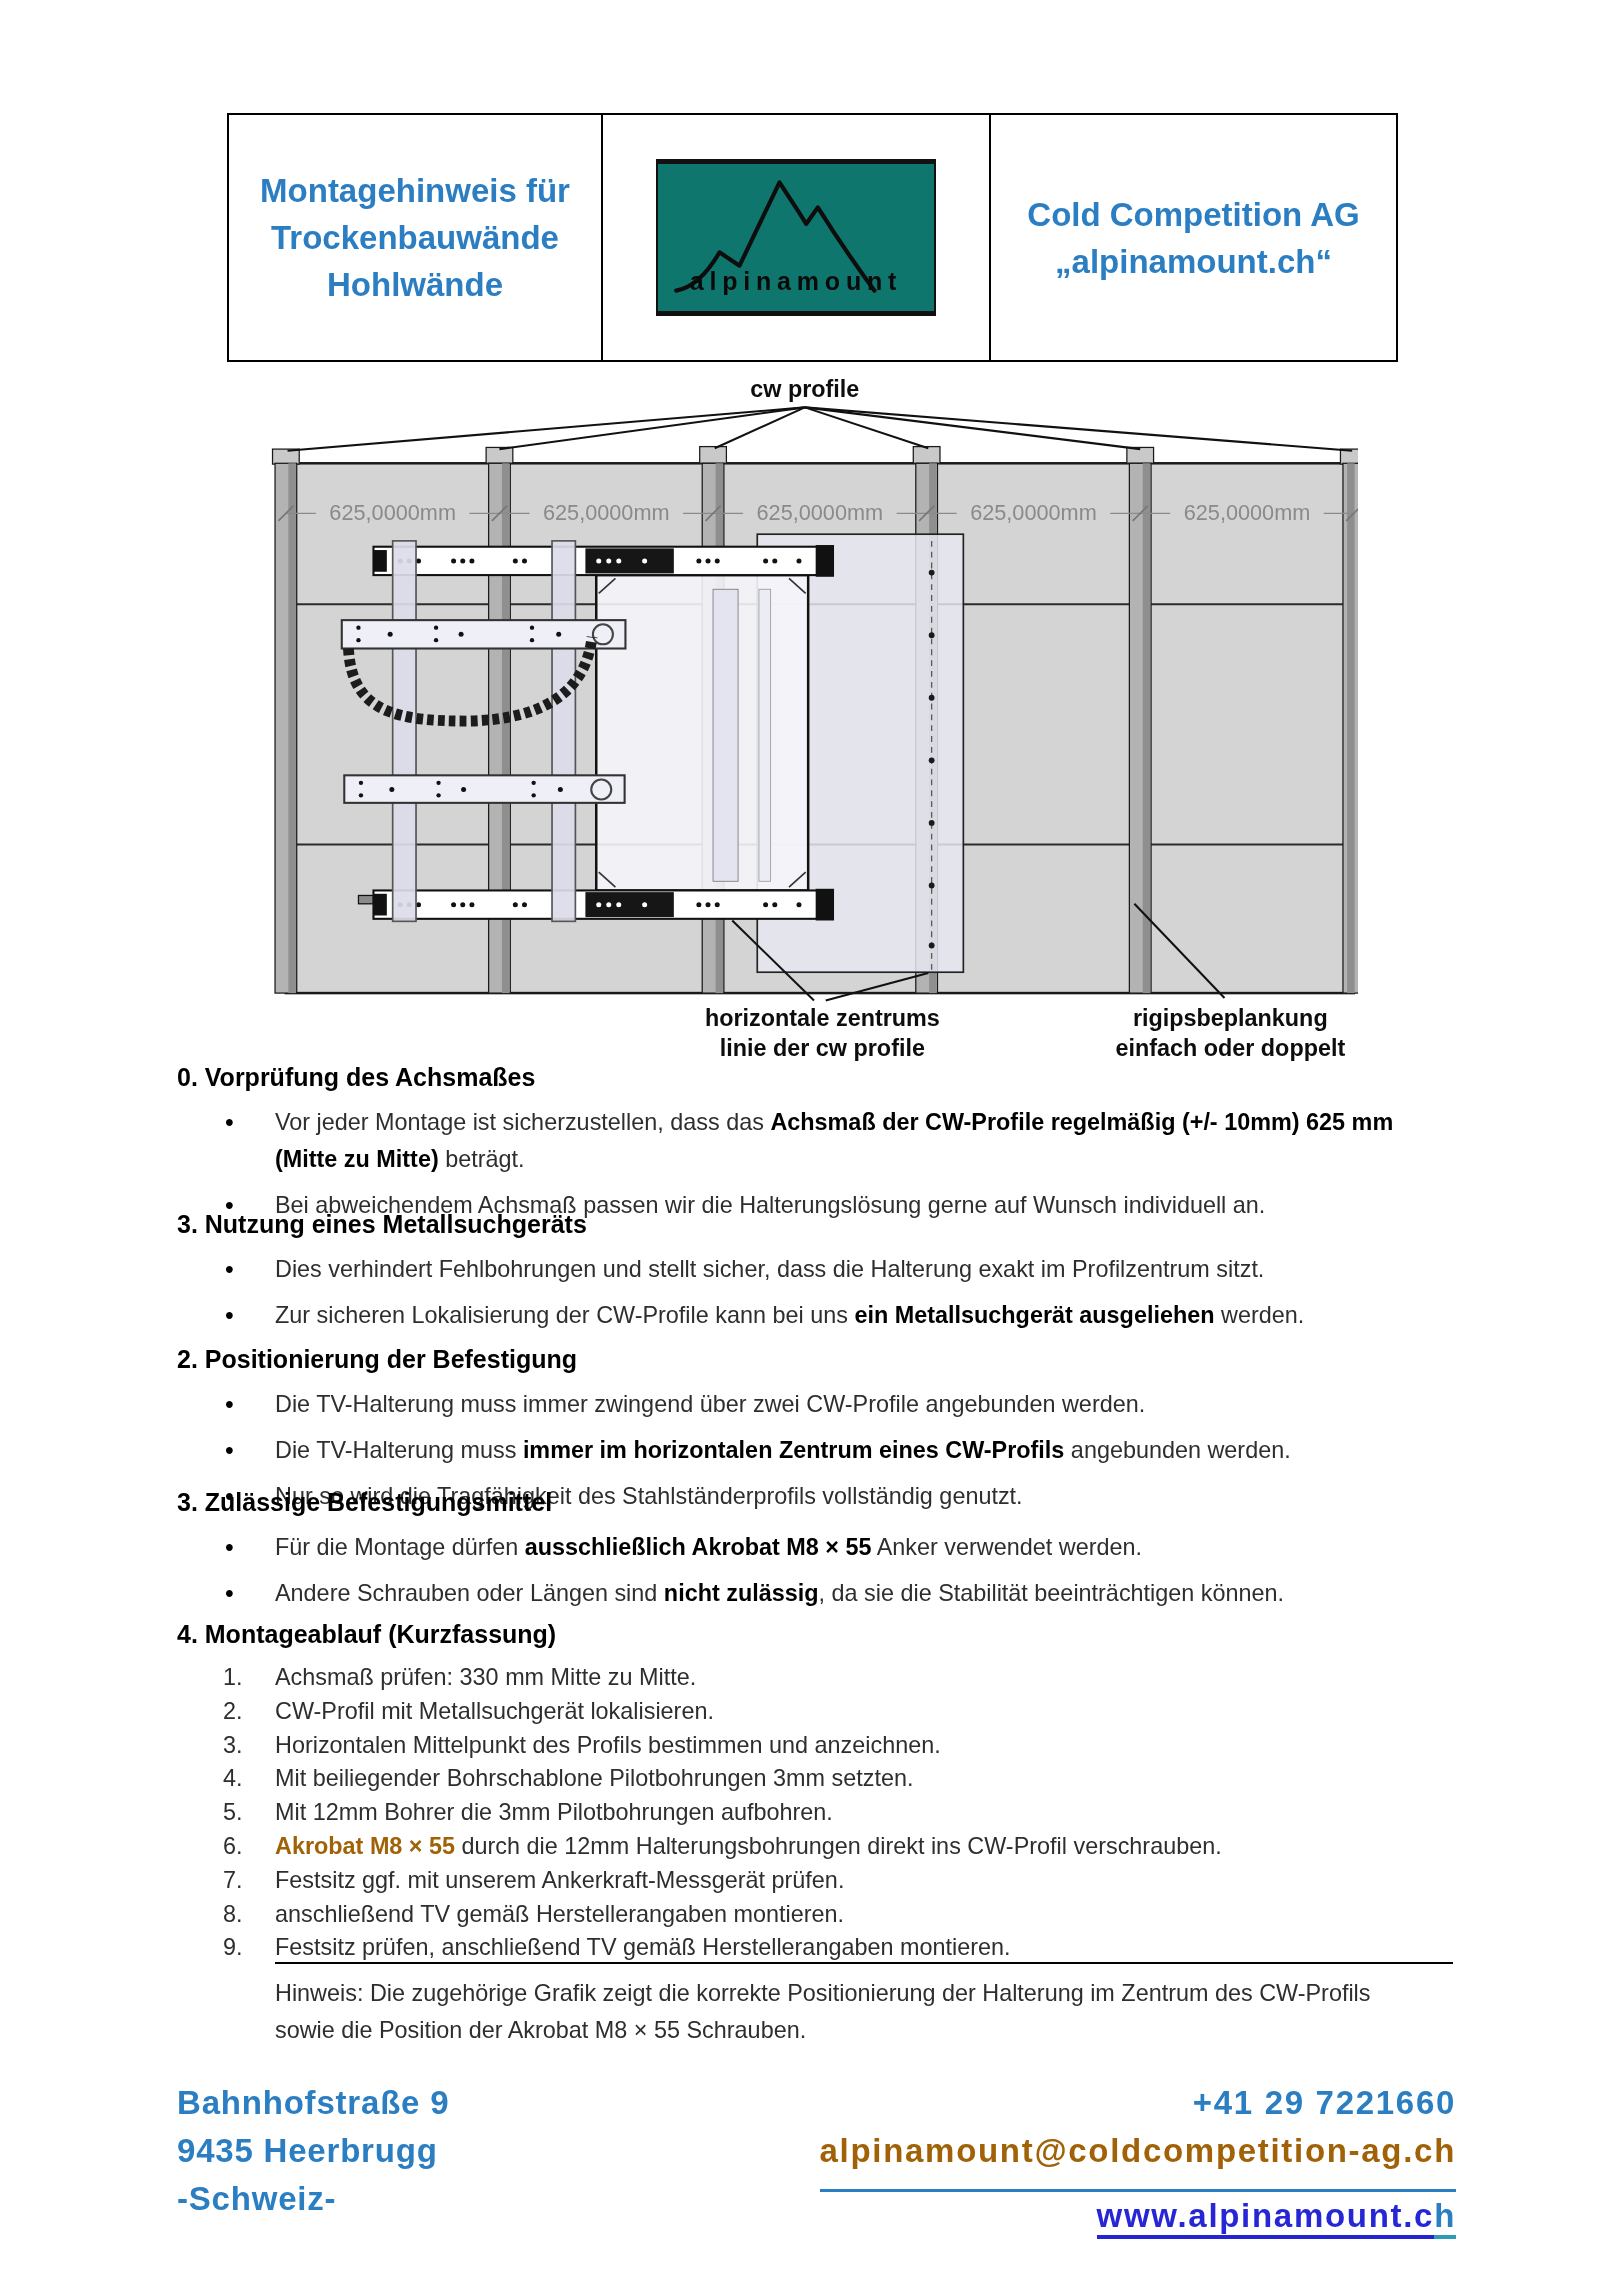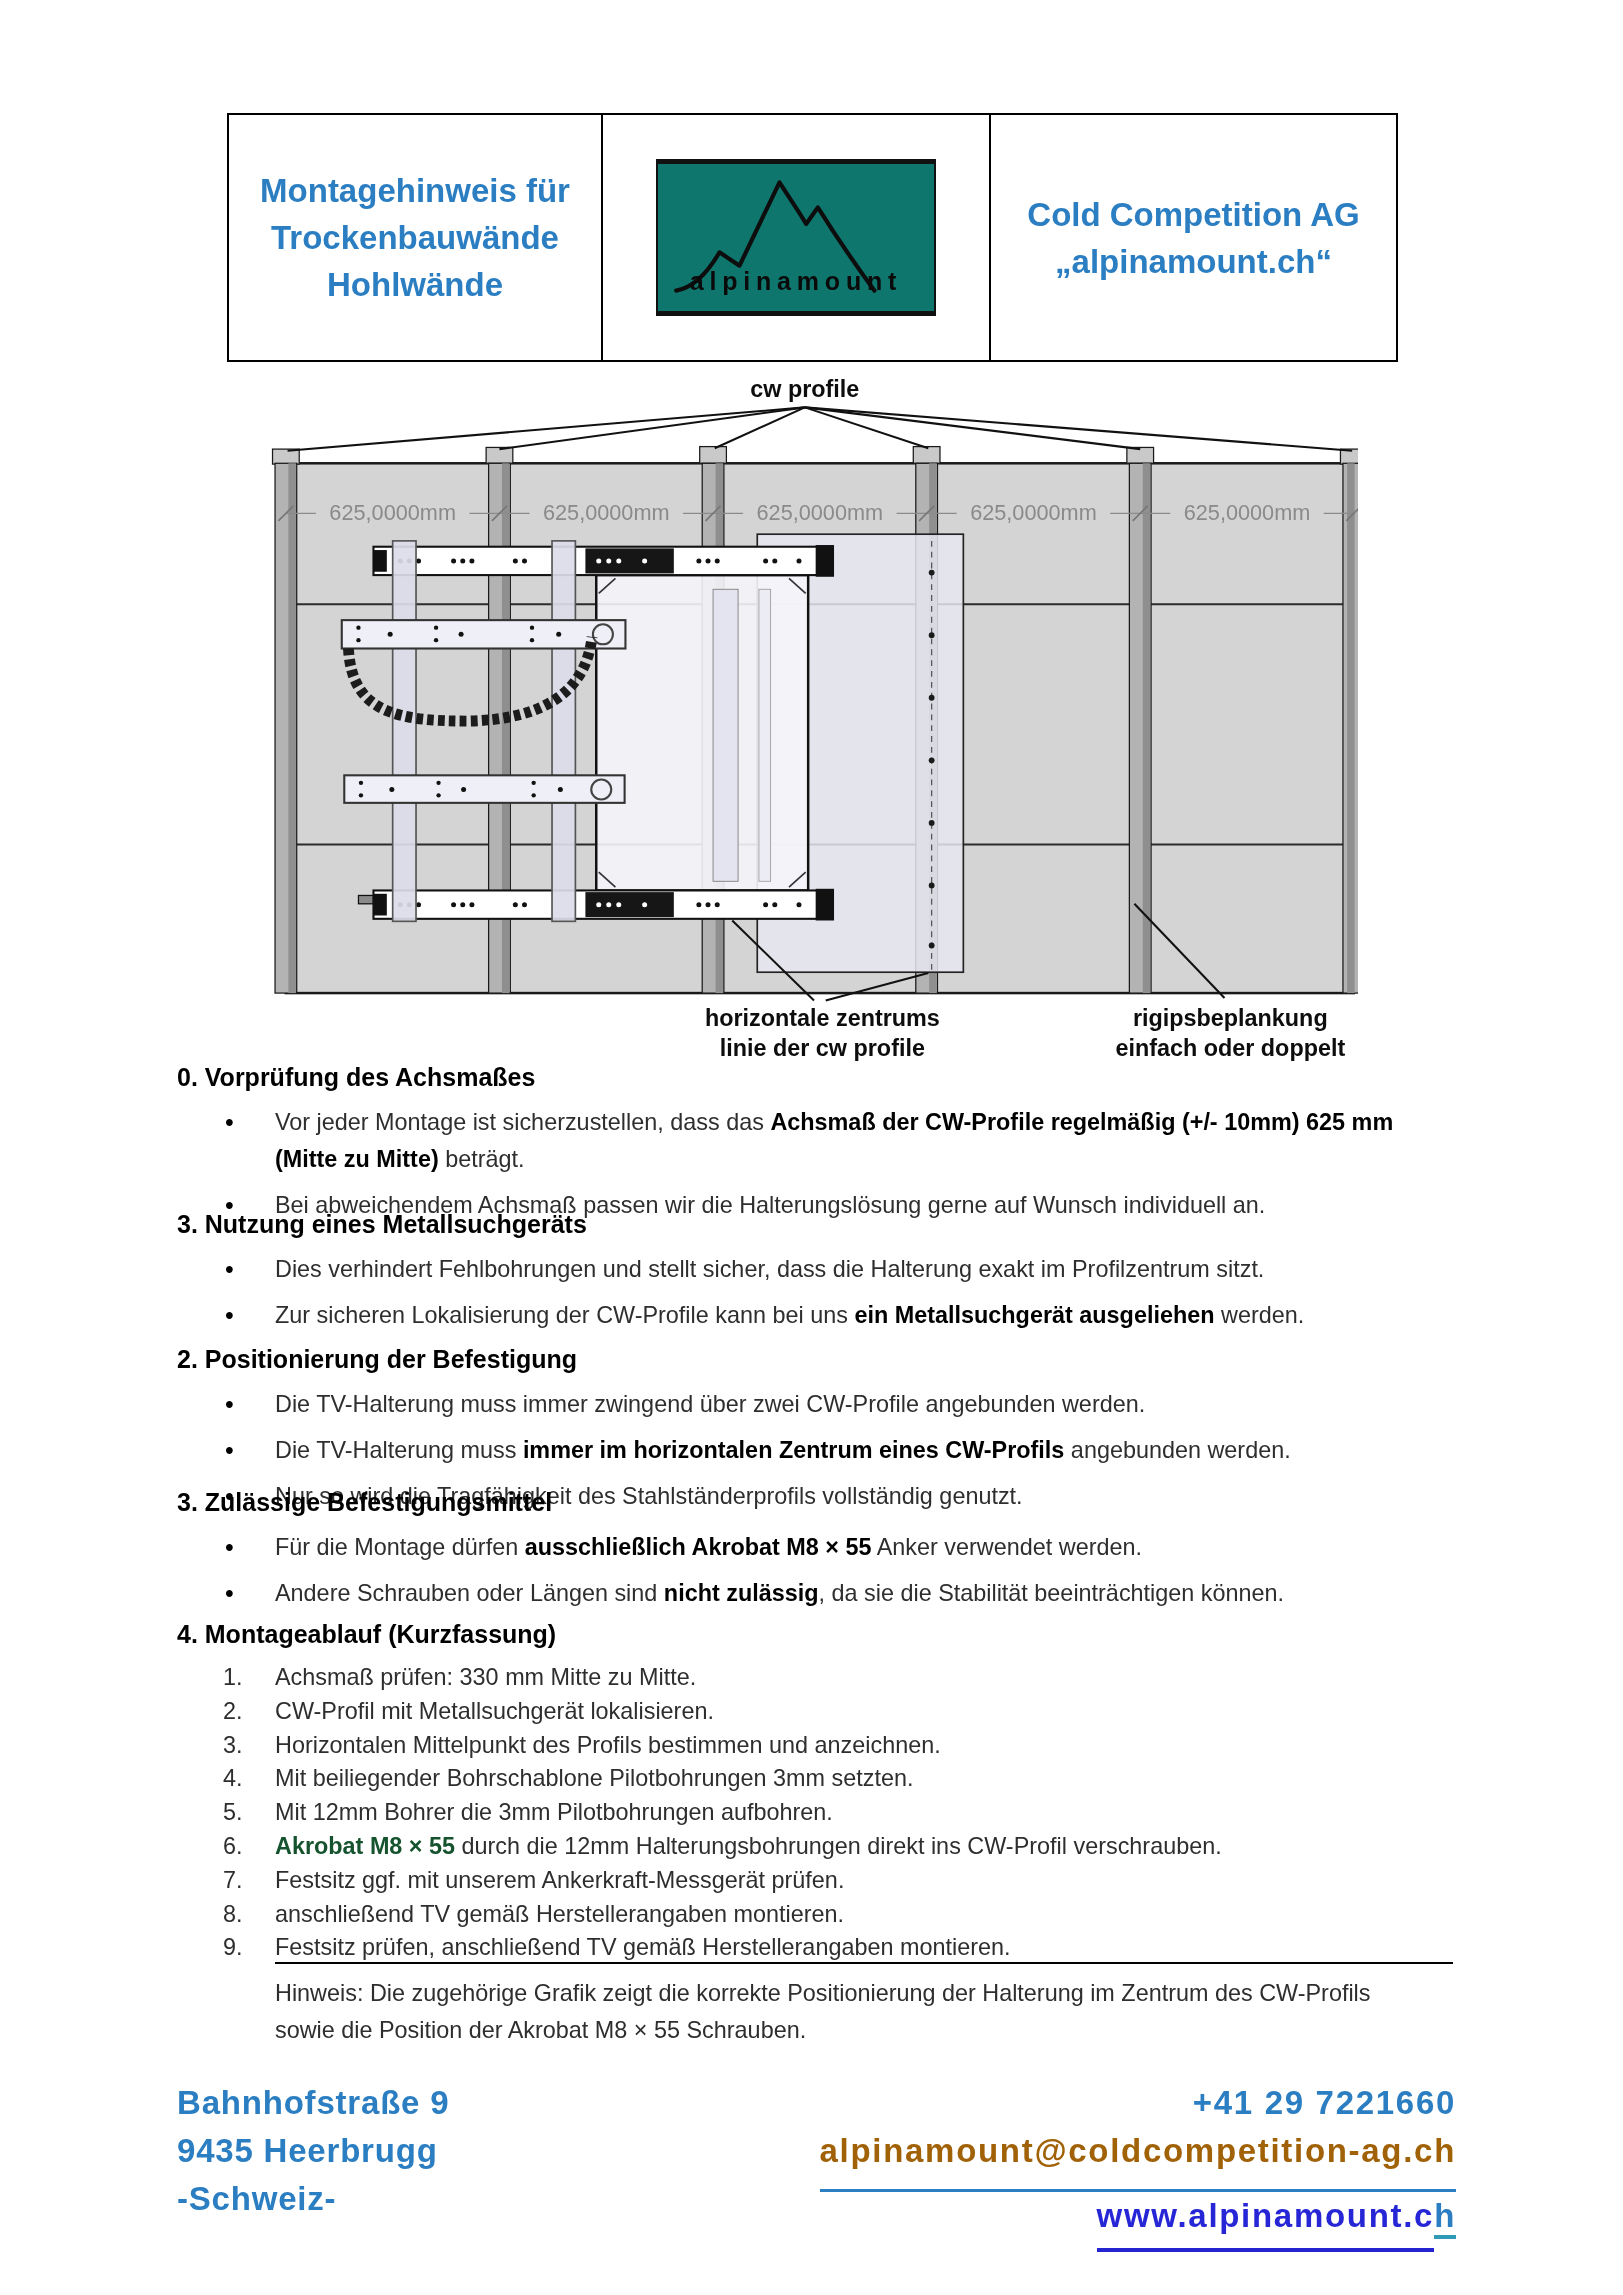--- a/index.html
+++ b/index.html
@@ -24,31 +24,31 @@
   
   .sec{position:absolute;left:177px;width:1289px;}
   .sec h3{margin:0 0 10px 0;font-size:25px;line-height:33px;color:#000;}
   .blist{list-style:none;margin:0;padding:0;}
   .blist li{position:relative;padding-left:98px;font-size:23.4px;line-height:37px;color:#2e2e2e;margin-bottom:9.2px;}
   .blist li::before{content:"\2022";position:absolute;left:48px;top:0;color:#000;font-size:25px;}
   .blist b{color:#000;}
   .steps{margin:0;padding:0;list-style:none;}
   .steps li{position:relative;padding-left:98px;font-size:23.4px;line-height:33px;color:#2e2e2e;margin-bottom:0.8px;}
   .steps .no{position:absolute;left:46px;color:#2e2e2e;}
-  .steps b{color:#14532d;}
+  .steps b{color:#a16207;}
 
   .divider{position:absolute;left:275px;top:1962px;width:1178px;border-top:2.5px solid #000;}
   .note{position:absolute;left:275px;top:1975px;width:1201px;font-size:23.4px;line-height:37px;color:#2e2e2e;}
 
   
   .foot-left{position:absolute;left:177px;top:2079px;font-size:33px;font-weight:bold;color:#2b7ec1;line-height:48px;letter-spacing:0.8px;}
   .foot-right{position:absolute;right:167px;top:2079px;text-align:right;font-size:33px;font-weight:bold;color:#2b7ec1;line-height:48px;letter-spacing:1.7px;}
   .email-link{color:#a16207;text-decoration:none;border-bottom:3.3px solid #2b7ec1;padding-bottom:18px;display:inline-block;line-height:41px;}
   .www-link{text-decoration:none;display:inline-block;line-height:41px;}
-  .www-main{color:#2626d6;border-bottom:4.2px solid #2424d0;padding-bottom:14px;}
+  .www-main{color:#2626d6;border-bottom:4.2px solid #2424d0;padding-bottom:1px;}
   .www-last{color:#2b7ec1;border-bottom:4.2px solid #2f9bb5;padding-bottom:0.8px;}
 </style>
 </head>
 <body>
 
 <div class="doc">
 
   <div class="hdr">
     <div class="hcell c1">
       <div class="hblue">

